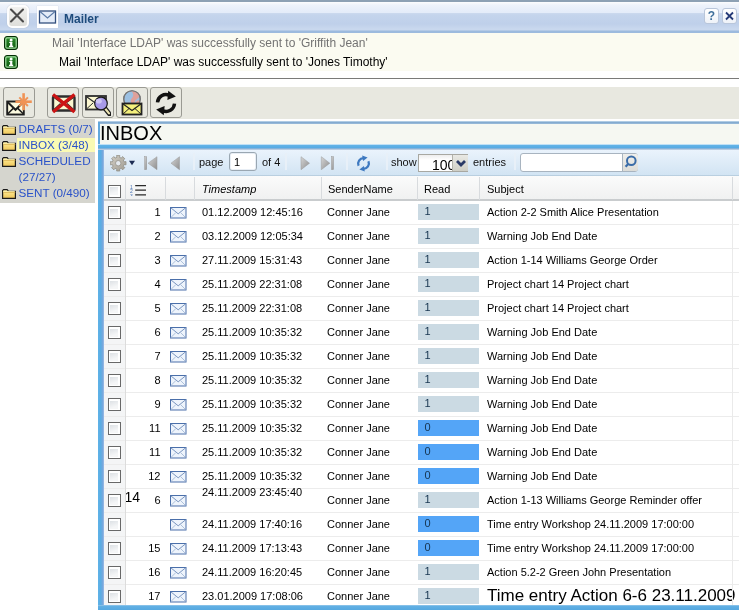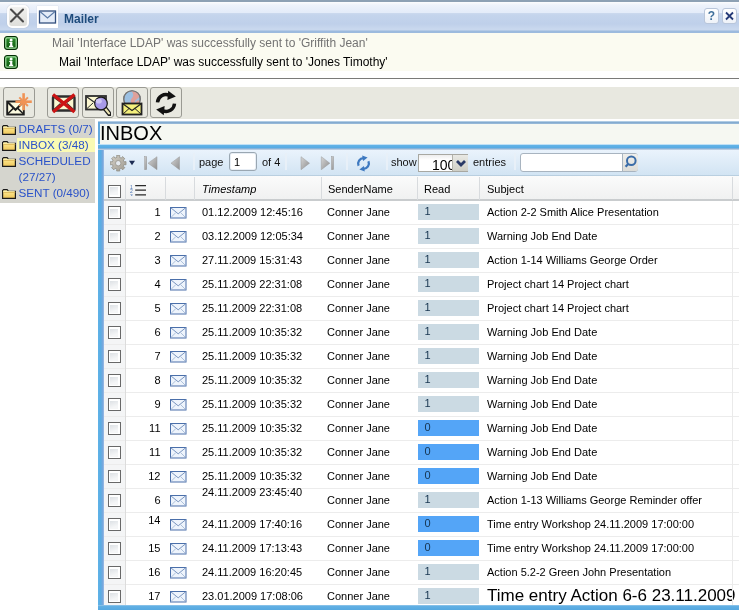--- a/index.html
+++ b/index.html
@@ -395,21 +395,21 @@
 <rect x="0.5" y="0.5" width="15.5" height="10.5" fill="#eef4fc" stroke="#4a6faa" stroke-width="1"></rect>
 <path d="M0.8,0.8 L8.2,6.8 L15.6,0.8" fill="none" stroke="#6c8ab8" stroke-width="0.9"></path>
 <path d="M0.8,10.6 L5.8,5.6 M15.6,10.6 L10.6,5.6" fill="none" stroke="#9cb2d0" stroke-width="0.8"></path>
 </svg>
 <div class="abs" style="left:202px;top:480px;font-size:11px;line-height:24px;">24.11.2009 23:45:40</div>
 <div class="abs" style="left:327px;top:488px;font-size:11px;line-height:24px;">Conner Jane</div>
 <div class="abs" style="left:417.5px;top:492px;width:61px;height:16px;background:#cbdae3;font-size:11px;line-height:15px;padding:0 0 0 7px;color:#16344f;">1</div>
 <div class="abs" style="left:487px;top:488px;font-size:11px;line-height:24px;">Action 1-13 Williams George Reminder offer</div>
 <div class="abs" style="left:104px;top:513px;width:635px;height:24px;border-bottom:1px solid #ececec;"></div>
 <span class="cb" style="left:107.5px;top:518px"></span>
-<div class="abs" style="left:124.5px;top:508px;width:36px;text-align:right;font-size:11px;line-height:24px;">14</div>
+<div class="abs" style="left:124.5px;top:485px;width:36px;font-size:14px;line-height:24px;">14</div>
 <svg width="17" height="12" viewBox="0 0 17 12" style="position:absolute;left:170px;top:519px">
 <rect x="0.5" y="0.5" width="15.5" height="10.5" fill="#eef4fc" stroke="#4a6faa" stroke-width="1"></rect>
 <path d="M0.8,0.8 L8.2,6.8 L15.6,0.8" fill="none" stroke="#6c8ab8" stroke-width="0.9"></path>
 <path d="M0.8,10.6 L5.8,5.6 M15.6,10.6 L10.6,5.6" fill="none" stroke="#9cb2d0" stroke-width="0.8"></path>
 </svg>
 <div class="abs" style="left:202px;top:512px;font-size:11px;line-height:24px;">24.11.2009 17:40:16</div>
 <div class="abs" style="left:327px;top:512px;font-size:11px;line-height:24px;">Conner Jane</div>
 <div class="abs" style="left:417.5px;top:516px;width:61px;height:16px;background:#54a5f7;font-size:11px;line-height:15px;padding:0 0 0 7px;color:#16344f;">0</div>
 <div class="abs" style="left:487px;top:512px;font-size:11px;line-height:24px;">Time entry Workshop 24.11.2009 17:00:00</div>
 <div class="abs" style="left:104px;top:537px;width:635px;height:24px;border-bottom:1px solid #ececec;"></div>

